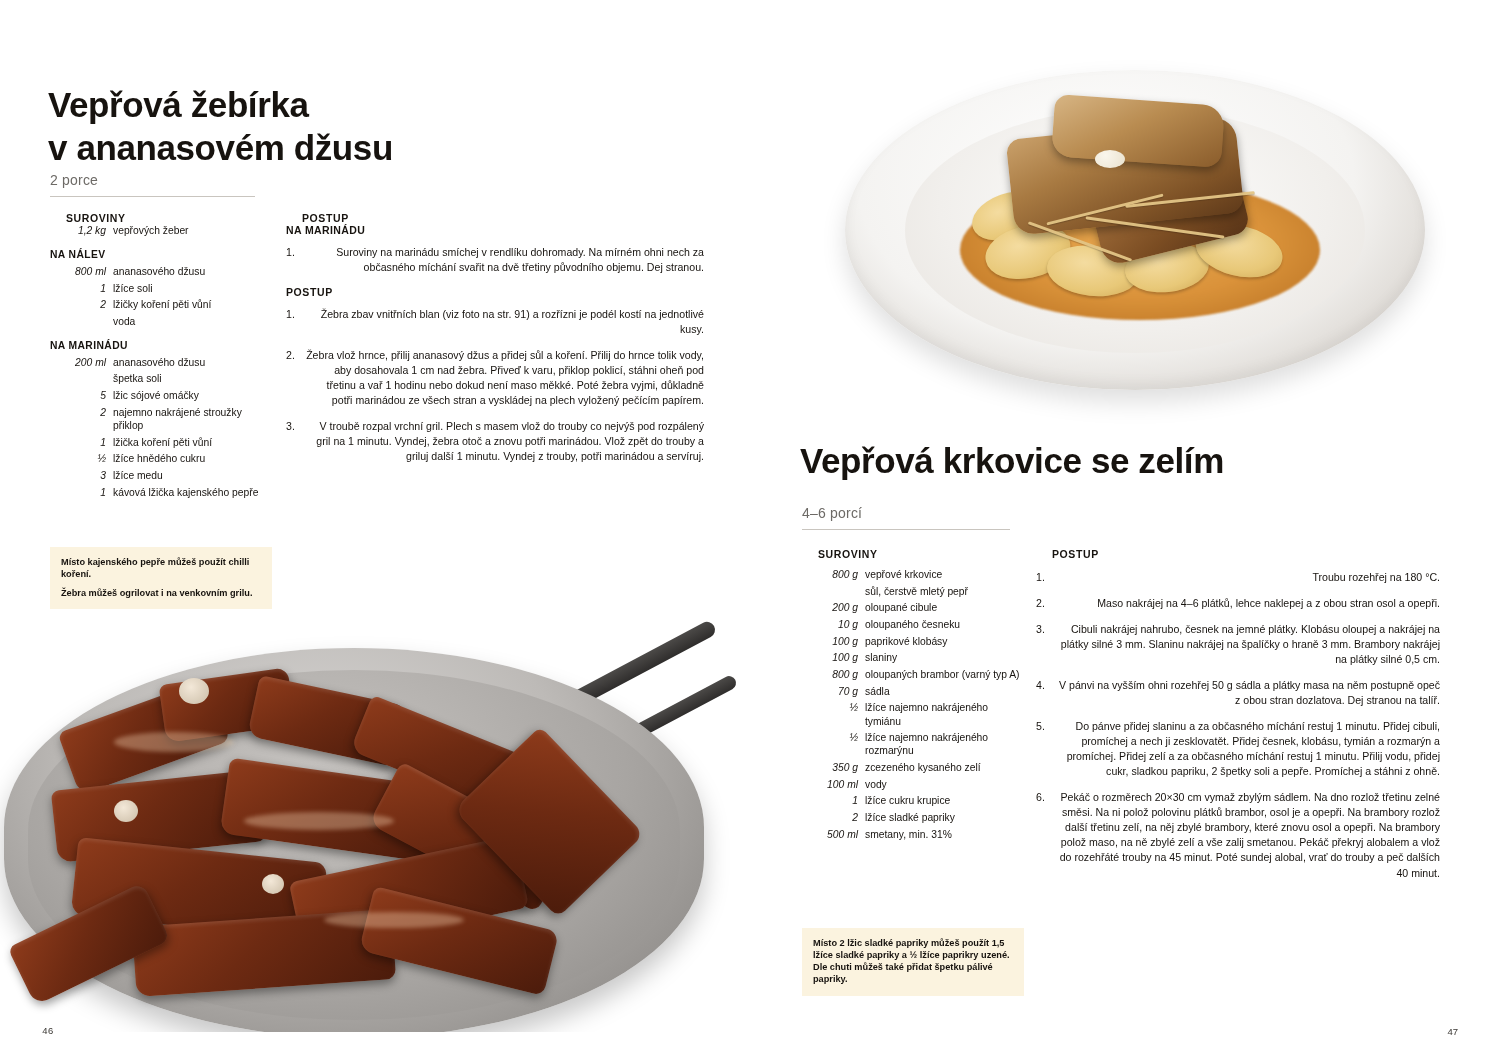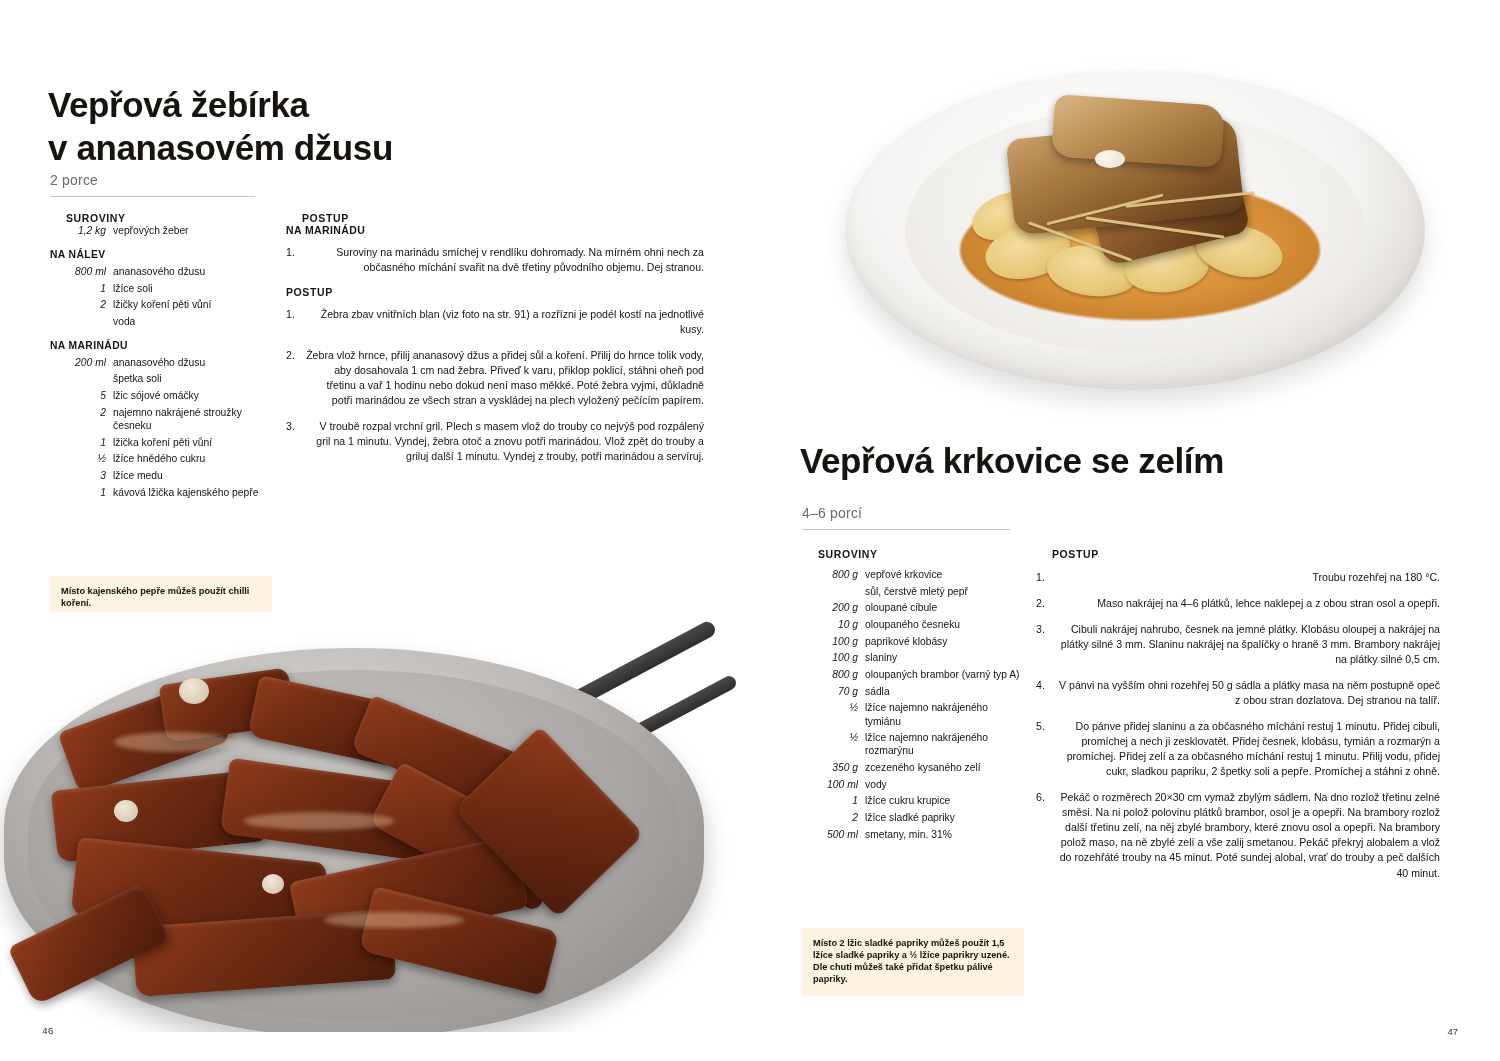--- a/index.html
+++ b/index.html
@@ -34,21 +34,21 @@
 
   
   .folio{position:absolute;font-size:9.5px;color:#3a3733;}
 
   
   #left-title{position:absolute;left:48px;top:45px;width:520px;margin-top:39px;}
   #left-servings{position:absolute;left:50px;top:172px;width:205px;}
   #left-servings .rule{margin-top:8px;}
   #left-ing{position:absolute;left:50px;top:212px;width:212px;}
   #left-steps{position:absolute;left:286px;top:212px;width:418px;}
-  #left-tip{position:absolute;left:50px;top:576px;width:200px;}
+  #left-tip{position:absolute;left:50px;top:547px;width:200px;}
 
   
   #ribs{position:absolute;left:-6px;top:612px;width:790px;height:420px;overflow:hidden;}
   
   #plate{position:absolute;left:795px;top:30px;width:680px;height:400px;overflow:hidden;}
 
   
   #right-title{position:absolute;left:800px;top:440px;width:640px;}
   #right-servings{position:absolute;left:802px;top:505px;width:208px;}
   #right-servings .rule{margin-top:8px;}
@@ -163,21 +163,21 @@
       <tr>
         <td class="amt"></td>
         <td class="nm">špetka soli</td>
       </tr>
       <tr>
         <td class="amt">5</td>
         <td class="nm">lžic sójové omáčky</td>
       </tr>
       <tr>
         <td class="amt">2</td>
-        <td class="nm">najemno nakrájené stroužky česneku</td>
+        <td class="nm">najemno nakrájené stroužky přiklop</td>
       </tr>
       <tr>
         <td class="amt">1</td>
         <td class="nm">lžička koření pěti vůní</td>
       </tr>
       <tr>
         <td class="amt">½</td>
         <td class="nm">lžíce hnědého cukru</td>
       </tr>
       <tr>

